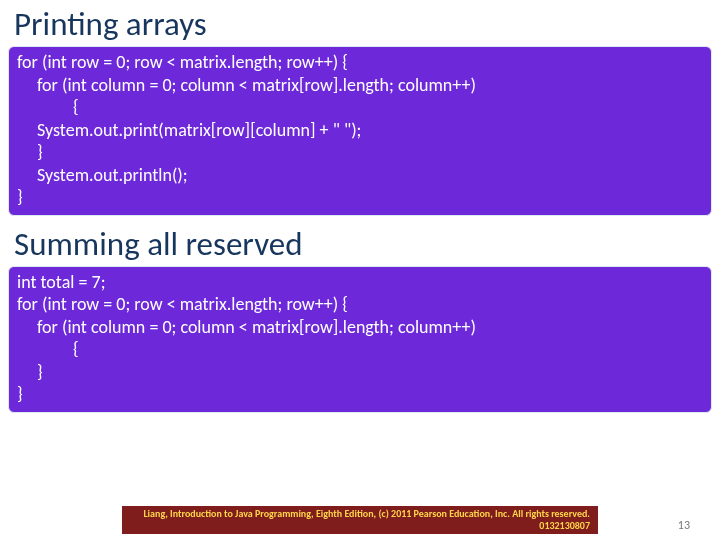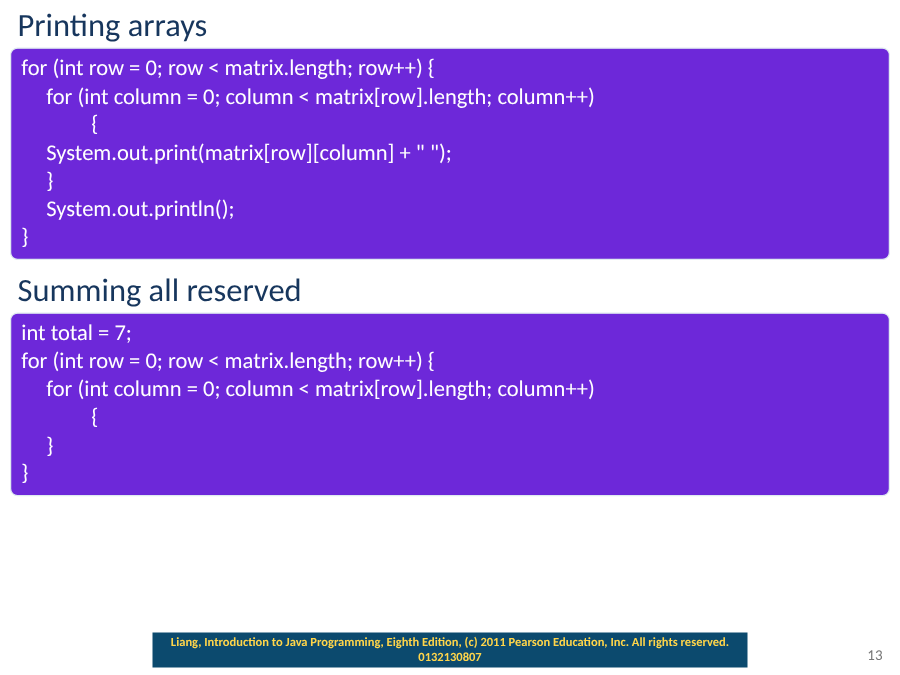--- a/index.html
+++ b/index.html
@@ -6,21 +6,21 @@
     margin: 0;
     padding: 0;
     width: 720px;
     height: 540px;
     font-family: "Segoe UI", "Calibri", Arial, sans-serif;
     background: #fff;
     position: relative;
     overflow: hidden;
   }
   .heading {
-    font-size: 26px;
+    font-size: 33px;
     color: #17365d;
     padding: 4px 14px 2px 14px;
     font-weight: 400;
   }
   .codebox {
     background: #6d28d9;
     border: 1px solid #dfeaf0;
     border-radius: 6px;
     margin: 0 8px 4px 8px;
     padding: 4px 8px 6px 8px;
@@ -30,33 +30,33 @@
     font-family: "Segoe UI", "Calibri", Arial, sans-serif;
   }
   .line { white-space: pre-wrap; }
   .ind1 { padding-left: 20px; }
   .ind2 { padding-left: 56px; }
   .attribution {
     position: absolute;
     bottom: 6px;
     left: 50%;
     transform: translateX(-50%);
-    background: #0c4a6e;
+    background: #7f1d1d;
     color: #ffd54a;
     font-size: 10px;
     font-weight: 700;
-    text-align: center;
+    text-align: right;
     padding: 2px 8px;
     width: 460px;
     line-height: 1.2;
   }
   .pagenum {
     position: absolute;
     bottom: 8px;
-    right: 14px;
+    right: 30px;
     font-size: 12px;
     color: #777;
   }
 </style>
 </head>
 <body>
 
 <div class="heading">Printing arrays</div>
 
 <div class="codebox">

